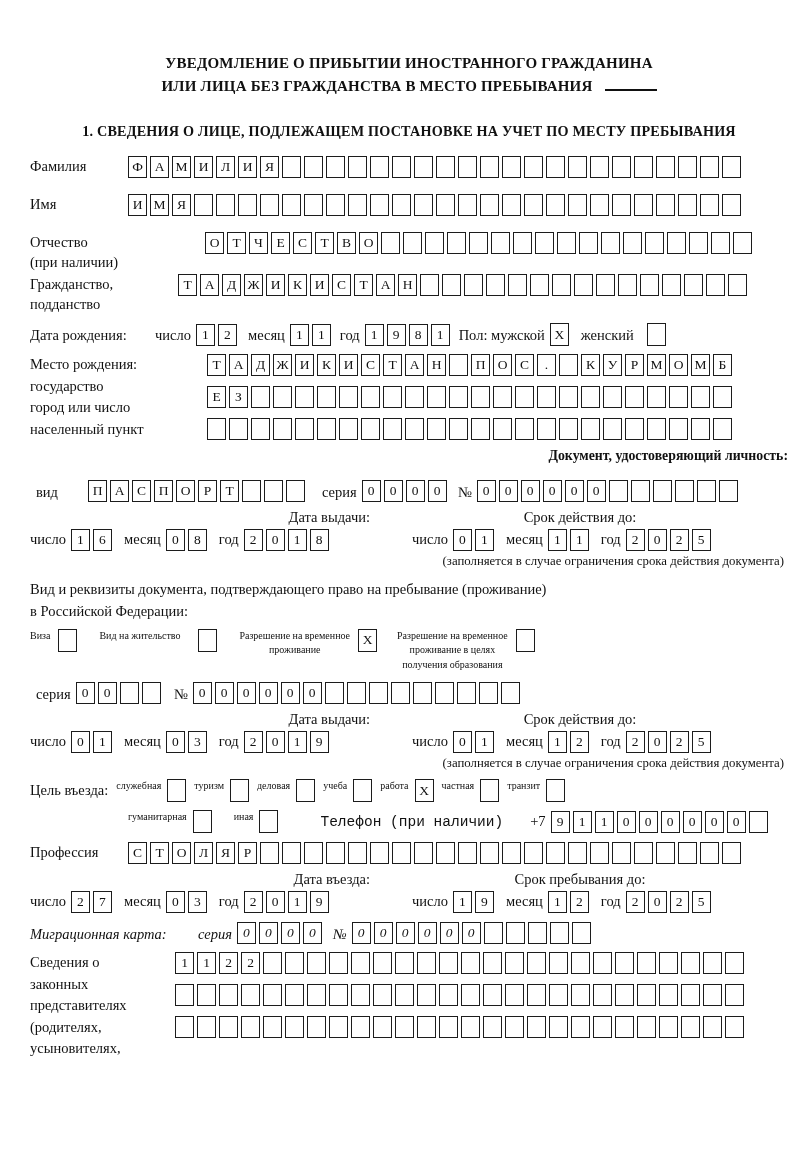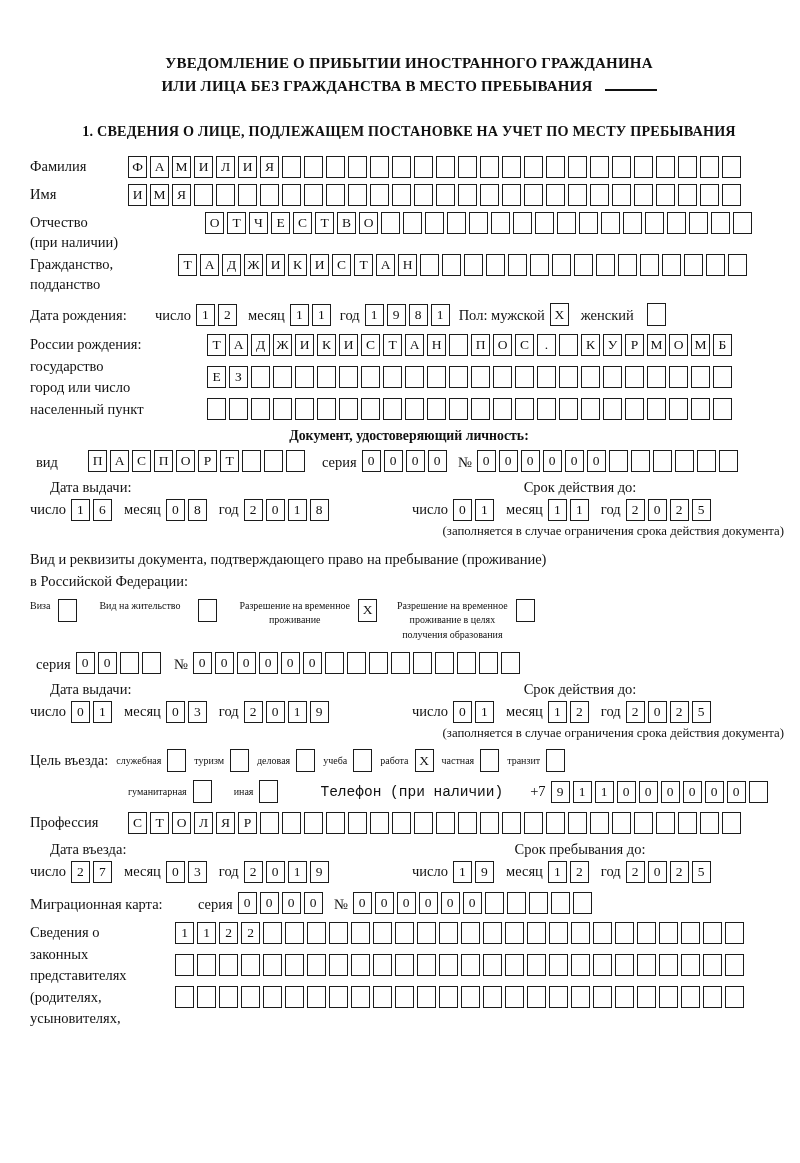--- a/index.html
+++ b/index.html
@@ -8,49 +8,49 @@
     padding:38px 12px 0 30px;background:#fff;color:#111;
     font-family:"Liberation Serif","DejaVu Serif",serif;overflow:hidden;
   }
   .appendix{margin-left:587px;font-size:13.2px;line-height:1.3;white-space:nowrap;}
   .amend{margin-top:4px;font-size:12.6px;line-height:1.3;white-space:nowrap;}
   .forma{margin-top:26px;text-align:right;padding-right:24px;font-weight:bold;font-size:14.6px;letter-spacing:.4px;}
   .title{margin-top:14px;text-align:center;font-weight:bold;font-size:15px;line-height:1.5;letter-spacing:.2px;}
   .t-underline{display:inline-block;width:52px;border-bottom:2px solid #111;height:13px;margin-left:12px;}
   .sect{margin-top:26px;text-align:center;font-weight:bold;font-size:14.2px;letter-spacing:.2px;white-space:nowrap;}
 
-  .frow{display:flex;align-items:flex-start;margin-top:6px;}
+  .frow{display:flex;align-items:flex-start;margin-top:16px;}
   .lbl{font-size:14.5px;padding-top:2px;}
   .lblcol{flex:none;font-size:14.5px;line-height:20px;}
   .cells{display:flex;flex:none;}
   .box{
     flex:none;width:17px;height:20px;border:1.5px solid #1c1c1c;margin-right:3px;
     display:flex;align-items:center;justify-content:center;
     font-size:13.5px;background:#fff;
   }
   .cbox{
     flex:none;width:17px;height:21px;border:1.5px solid #1c1c1c;
     display:inline-flex;align-items:center;justify-content:center;font-size:13.5px;background:#fff;
   }
   .dlabel{font-size:14.5px;margin:2px 5px 0 0;flex:none;}
   .dgroup{display:flex;align-items:flex-start;}
   .dgroup .cells{margin-right:9px;}
   .dhead-row{display:flex;margin-top:7px;}
   .dhead{font-size:14.5px;font-weight:normal;}
-  .dhead.l{width:340px;text-align:left;box-sizing:border-box;padding-left:20px;}
+  .dhead.l{width:340px;text-align:right;box-sizing:border-box;padding-left:20px;}
   .dhead.r{width:340px;text-align:center;margin-left:40px;}
   .note{font-size:12.8px;text-align:right;padding-right:4px;margin-top:3px;}
-  .doc-head{margin-top:8px;text-align:center;font-weight:bold;font-size:13.8px;}
+  .doc-head{margin-top:8px;text-align:right;font-weight:bold;font-size:13.8px;}
   .intro{font-size:14.5px;margin-top:9px;line-height:1.55;}
   .optrow{display:flex;align-items:flex-start;margin-top:6px;}
   .opt{display:flex;align-items:flex-start;}
   .optlabel{font-size:10px;text-align:center;line-height:1.45;margin-right:8px;}
   .opt .cbox{margin-top:0;}
   .purow{display:flex;align-items:center;margin-top:8px;flex-wrap:nowrap;}
-  .purow .opt{align-items:center;margin-right:8px;}
+  .purow .opt{margin-right:8px;}
   .purow .optlabel{margin-right:6px;}
   .reps-rows .cells{margin-bottom:10px;}
 </style>
 </head>
 <body>
 
 <div class="page">
 
 
 
@@ -218,21 +218,21 @@
         <span class="box">1</span>
       </span>
     <span class="dlabel"><span>Пол:</span> <span>мужской</span></span>
     <span class="cbox">X</span>
     <span class="dlabel" style="margin-left:12px;">женский</span>
     <span class="cbox" style="margin-left:8px;"></span>
   </div>
 
   <div class="frow" style="margin-top:8px;">
     <div class="lblcol" style="width:177px;line-height:21.5px;">
-      <div>России рождения:</div>
+      <div>Место рождения:</div>
       <div>государство</div>
       <div>город или число</div>
       <div>населенный пункт</div>
     </div>
     <div>
       <div class="cells" style="margin-bottom:10px;">
           <span class="box">Т</span>
           <span class="box">А</span>
           <span class="box">Д</span>
           <span class="box">Ж</span>
@@ -632,21 +632,21 @@
       <span class="dlabel">год</span>
       <span class="cells">
           <span class="box">2</span>
           <span class="box">0</span>
           <span class="box">2</span>
           <span class="box">5</span>
         </span>
     </div>
   </div>
 
-  <div class="frow" style="margin-top:9px;align-items:center;">
+  <div class="frow" style="margin-top:9px;align-items:center;font-style:italic;">
     <span class="lbl" style="width:168px;">Миграционная карта:</span>
     <span class="dlabel">серия</span>
     <span class="cells" style="margin-right:8px;">
         <span class="box">0</span>
         <span class="box">0</span>
         <span class="box">0</span>
         <span class="box">0</span>
       </span>
     <span class="dlabel">№</span>
     <span class="cells">

